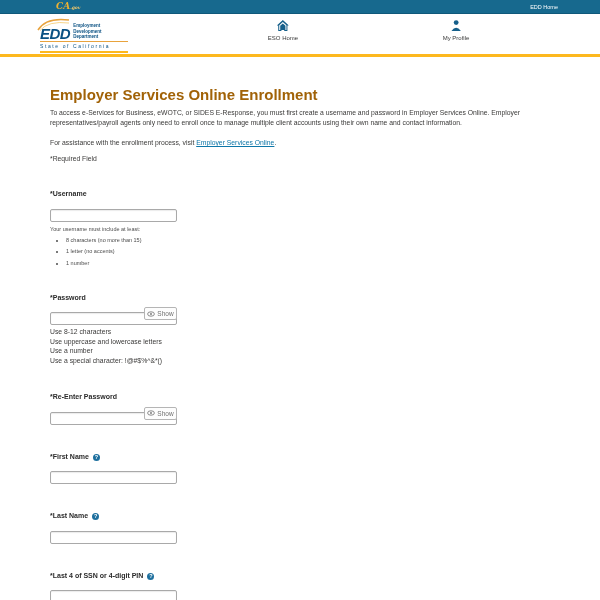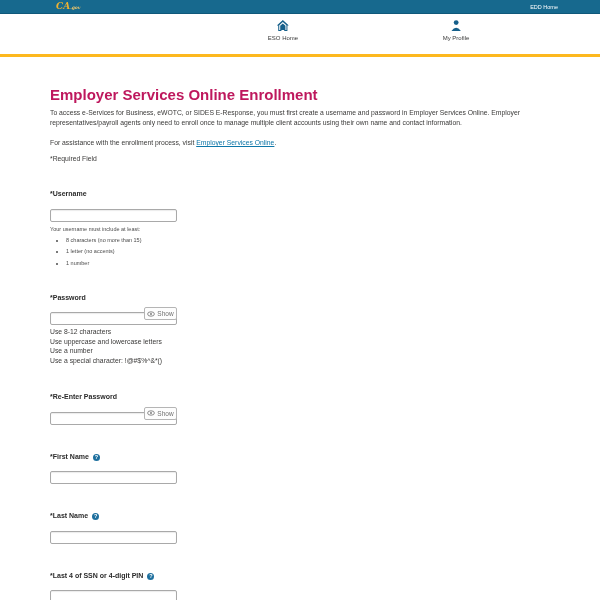--- a/index.html
+++ b/index.html
@@ -28,21 +28,21 @@
   .nav-item { position:absolute; top:6px; display:flex; flex-direction:column;
     align-items:center; cursor:pointer; }
   .nav-eso { left:283px; transform:translateX(-50%); }
   .nav-profile { left:456px; transform:translateX(-50%); }
   .nav-label { font-size:6px; color:#3a3a3a; margin-top:4px; }
 
   .gold-line { height:3px; background:#fdb81e; }
 
   
   .content { padding:0 50px; }
-  h1.page-title { font-size:15px; font-weight:600; color:#be185d; margin-top:29px; line-height:17px; }
+  h1.page-title { font-size:15px; font-weight:600; color:#a16207; margin-top:29px; line-height:17px; }
   .intro { font-size:6.8px; line-height:10px; margin-top:5px; color:#3b3a39; }
   .assist { font-size:6.8px; margin-top:11px; }
   .link { color:#0d76a8; text-decoration:underline; cursor:pointer; }
   .required { font-size:6.8px; margin-top:9px; }
 
   .form-group { margin-top:20px; }
   .field-label { font-size:7px; font-weight:bold; color:#2b2b2b; }
   .help-icon { display:inline-block; width:7px; height:7px; background:#1d6f9e; color:#fff;
     border-radius:50%; font-size:5.5px; font-weight:bold; text-align:center; line-height:7.2px;
     margin-left:4px; vertical-align:0px; cursor:pointer; }
@@ -62,20 +62,35 @@
 </style>
 </head>
 <body>
 
 <div class="top-bar">
   <div class="ca-logo"><span>CA</span><span class="gov">.gov</span></div>
   <a class="edd-home-link">EDD Home</a>
 </div>
 
 <div class="header">
+  <div class="edd-logo">
+    <div class="edd-top">
+      <svg class="edd-arc" width="34" height="14" viewBox="0 0 34 14">
+        <path d="M1 13 Q 9 0 32 3" stroke="#e8a33d" stroke-width="1.6" fill="none"></path>
+        <path d="M3 13.5 Q 11 3.5 32 6" stroke="#f5c96a" stroke-width="0.8" fill="none"></path>
+      </svg>
+      <span class="edd-word">EDD</span>
+      <div class="edd-dept">
+        <div>Employment</div>
+        <div>Development</div>
+        <div>Department</div>
+      </div>
+    </div>
+    <div class="edd-state">State of California</div>
+  </div>
 
   <div class="nav-item nav-eso">
     <svg width="12" height="11" viewBox="0 0 12 11">
       <path d="M6 0 L12 5.4 L10.6 5.4 L10.6 11 L7.4 11 L7.4 7.4 L4.6 7.4 L4.6 11 L1.4 11 L1.4 5.4 L0 5.4 Z" fill="#155f8a"></path>
       <path d="M6 2 L9.6 5.2 L9.6 10 L2.4 10 L2.4 5.2 Z" fill="#ffffff"></path>
       <path d="M6 3.4 L8.6 5.8 L8.6 10 L3.4 10 L3.4 5.8 Z" fill="#155f8a"></path>
     </svg>
     <span class="nav-label">ESO Home</span>
   </div>
 

